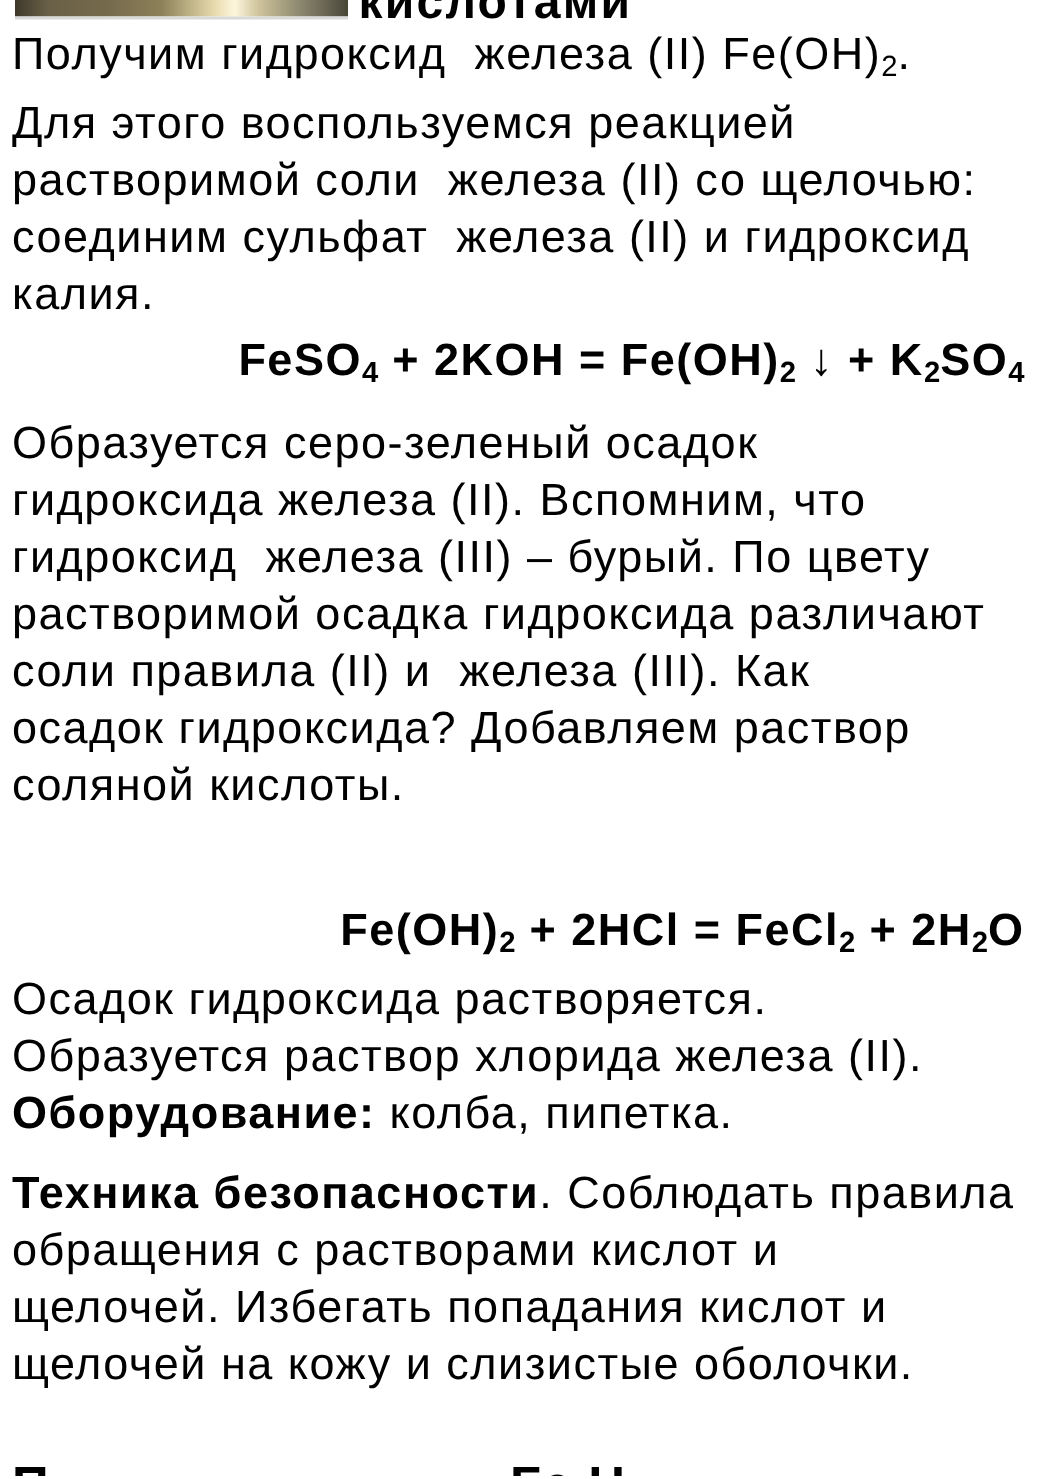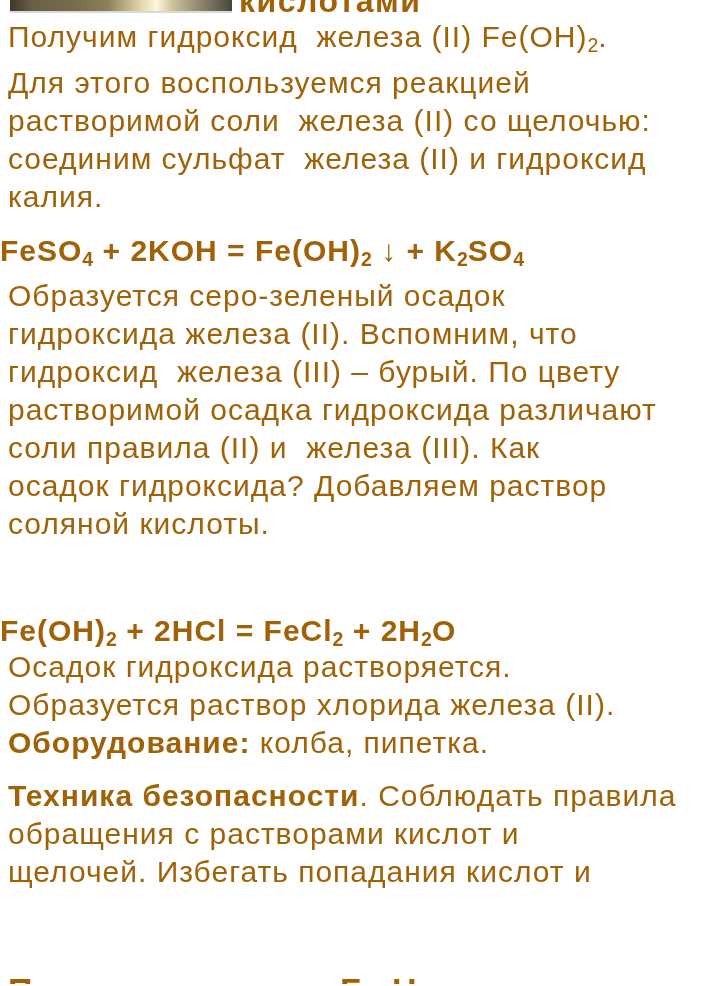--- a/index.html
+++ b/index.html
@@ -6,33 +6,32 @@
     margin: 0;
     padding: 0;
     background: #ffffff;
   }
   .page {
     position: relative;
     width: 707px;
     height: 986px;
     overflow: hidden;
     background: #ffffff;
-    color: #a16207;
+    color: #000000;
     font-family: "Liberation Sans", "DejaVu Sans", sans-serif;
   }
   .block {
     position: absolute;
     left: 8px;
     right: 0;
   }
   .block.center {
     left: 0;
     width: 683px;
-    text-align: left;
-    margin-top: 10px;
+    text-align: right;
   }
   .line {
     white-space: pre;
     font-size: 30px;
     line-height: 38px;
     letter-spacing: 1px;
   }
   .bold .line { font-weight: 700; }
   .b { font-weight: 700; margin-top: 16px; }
   .sub {
@@ -132,20 +131,21 @@
   <div class="block" style="top:648px">
       <div class="line"><span>Осадок гидроксида растворяется.</span></div>
       <div class="line"><span>Образуется раствор хлорида железа (II).</span></div>
       <div class="line"><span class="b">Оборудование:</span><span> колба, пипетка.</span></div>
     </div>
 
   <div class="block" style="top:777px">
       <div class="line"><span class="b">Техника безопасности</span><span>. Соблюдать правила</span></div>
       <div class="line"><span>обращения с растворами кислот и</span></div>
       <div class="line"><span>щелочей. Избегать попадания кислот и</span></div>
+      <div class="line"><span>щелочей на кожу и слизистые оболочки.</span></div>
     </div>
 
   <div class="bottom-clip">
       <span style="left: 8px;">П</span>
       <span style="left: 340px;">Fe Н</span>
     </div>
 
 </div>
 
 </body></html>

